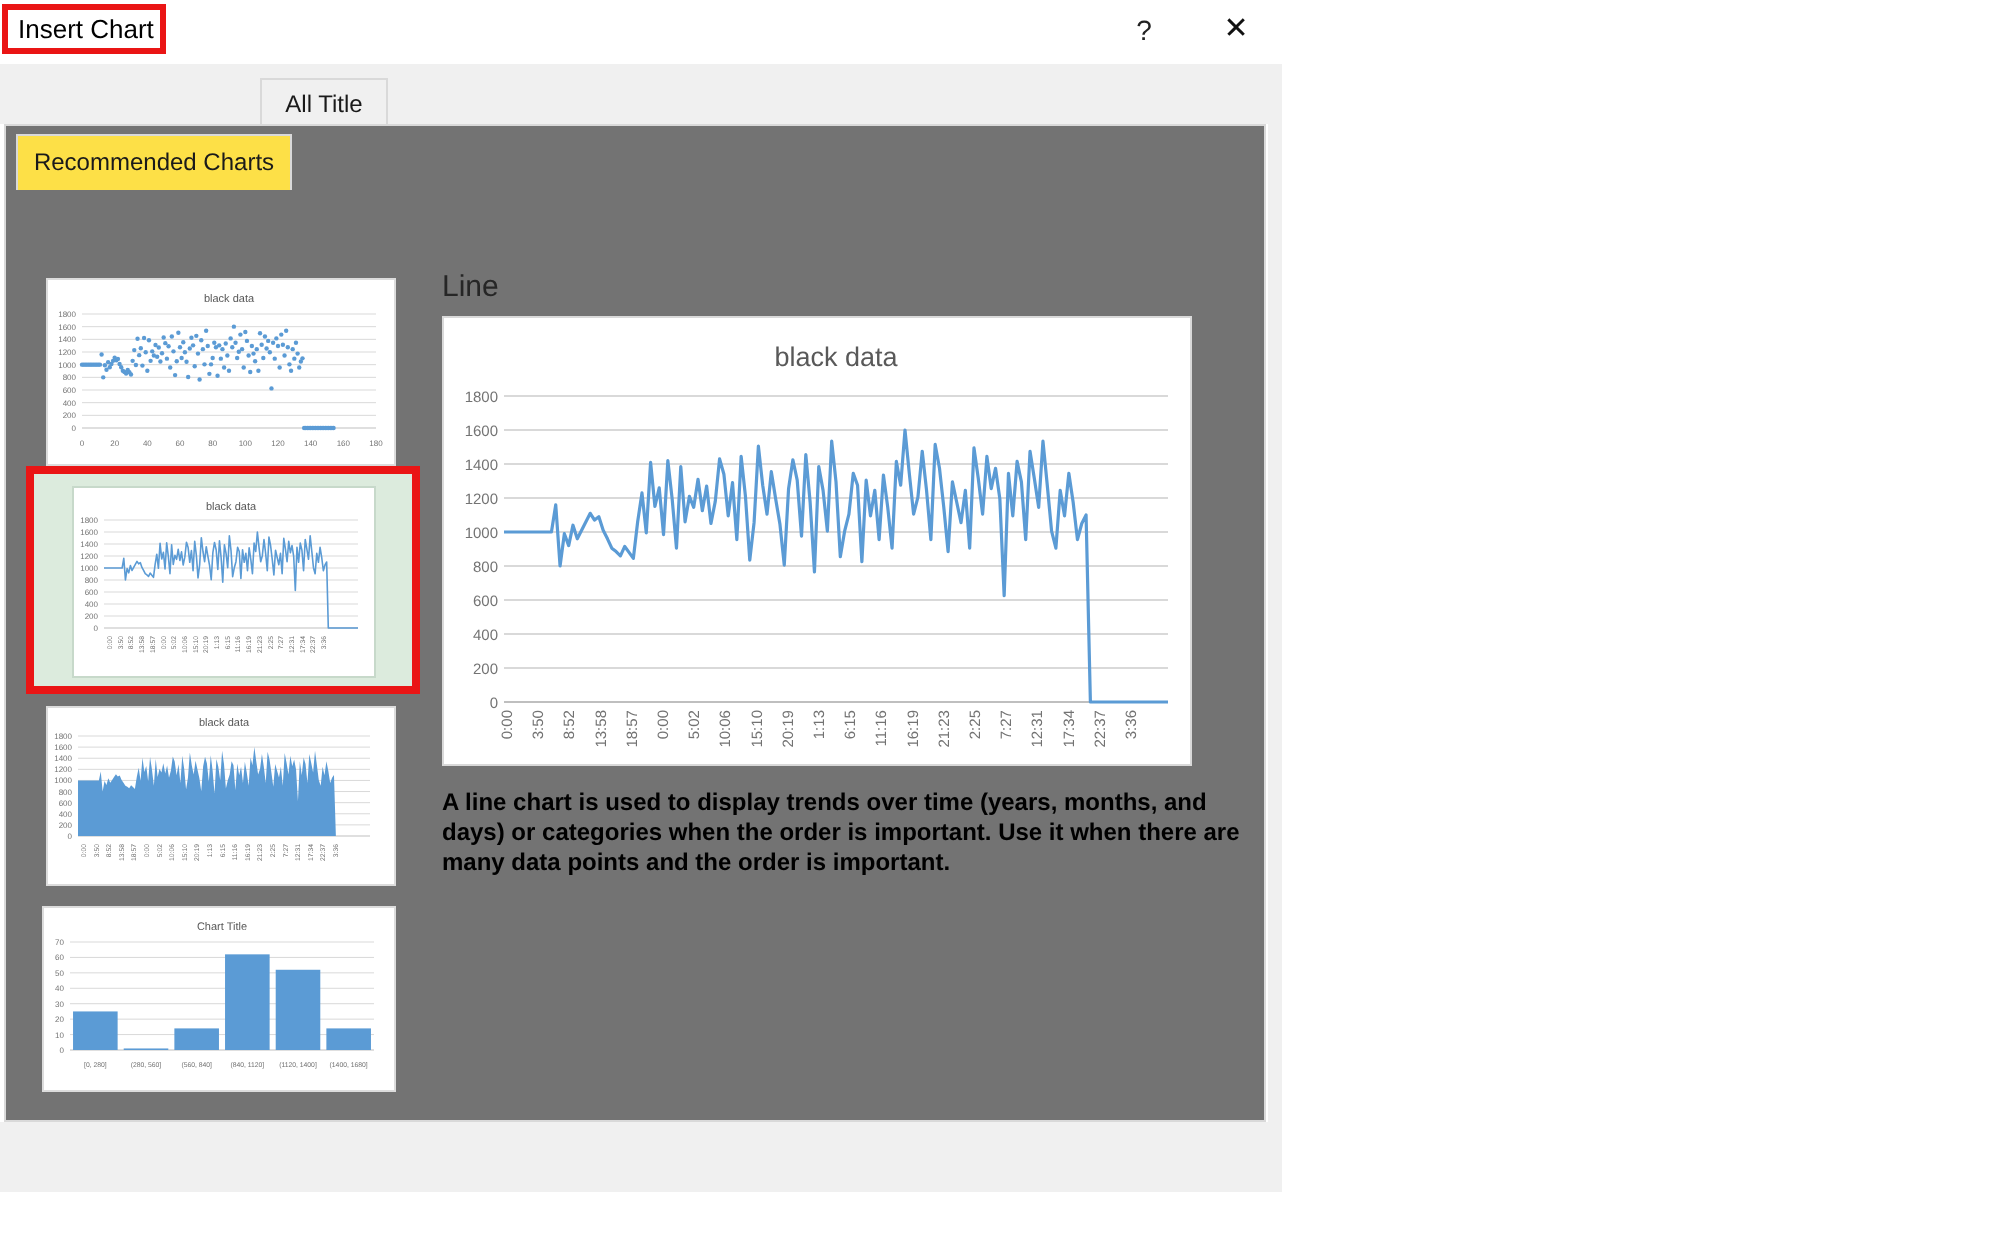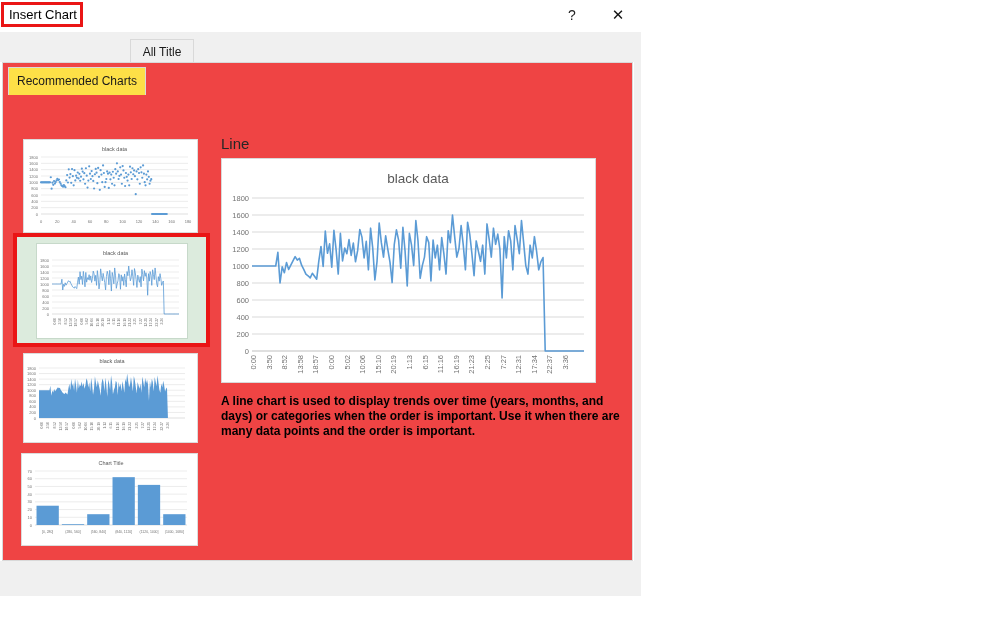--- a/index.html
+++ b/index.html
@@ -18,21 +18,21 @@
   #close-btn { left:604px; top:3px; width:28px; height:24px; font-size:15px; color:#111;
                text-align:center; line-height:24px; cursor:default; }
 
   #tabstrip { left:0; top:32px; width:641px; height:30px; background:#f0f0f0; }
   .tab { position:absolute; font-size:12px; color:#1a1a1a; text-align:center; }
   #tab-active { left:8px; top:3px; width:138px; height:28px; background:#fde047;
                 border:1px solid #d9d9d9; border-bottom:none; line-height:26px; z-index:3;margin-top:32px; }
   #tab-inactive { left:130px; top:7px; width:64px; height:24px; background:#f0f0f0;
                   border:1px solid #d9d9d9; border-bottom:none; line-height:24px; }
 
-  #content { left:2px; top:62px; width:631px; height:499px; background:#ef4444;
+  #content { left:2px; top:62px; width:631px; height:499px; background:#737373;
              border:1px solid #d9d9d9; z-index:1; }
   #right-margin { left:634px; top:62px; width:7px; height:499px; background:#f0f0f0; }
 
   #footer { left:0; top:561px; width:641px; height:35px; background:#f0f0f0; }
 
   
   .tile { position:absolute; background:#fff; border:1px solid #dcdcdc; }
   #tile-scatter { left:20px; top:76px; width:175px; height:94px; }
   #sel-green { left:14px; top:174px; width:189px; height:106px; background:#dcebdd; }
   #sel-inner { left:19px; top:6px; width:152px; height:96px; background:#fff;

